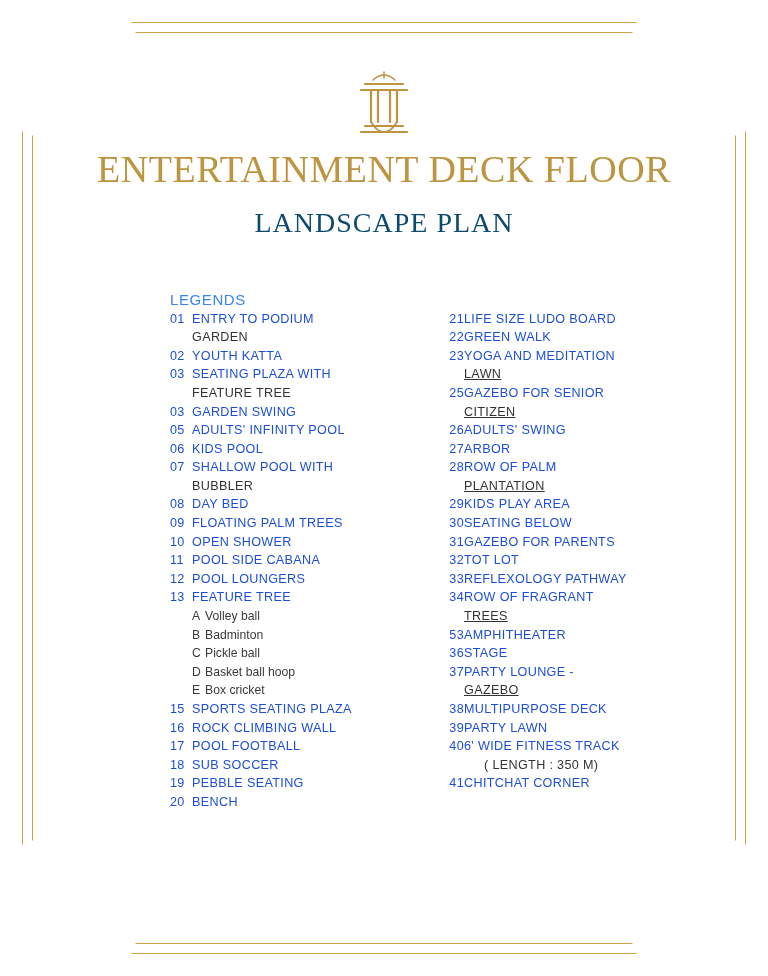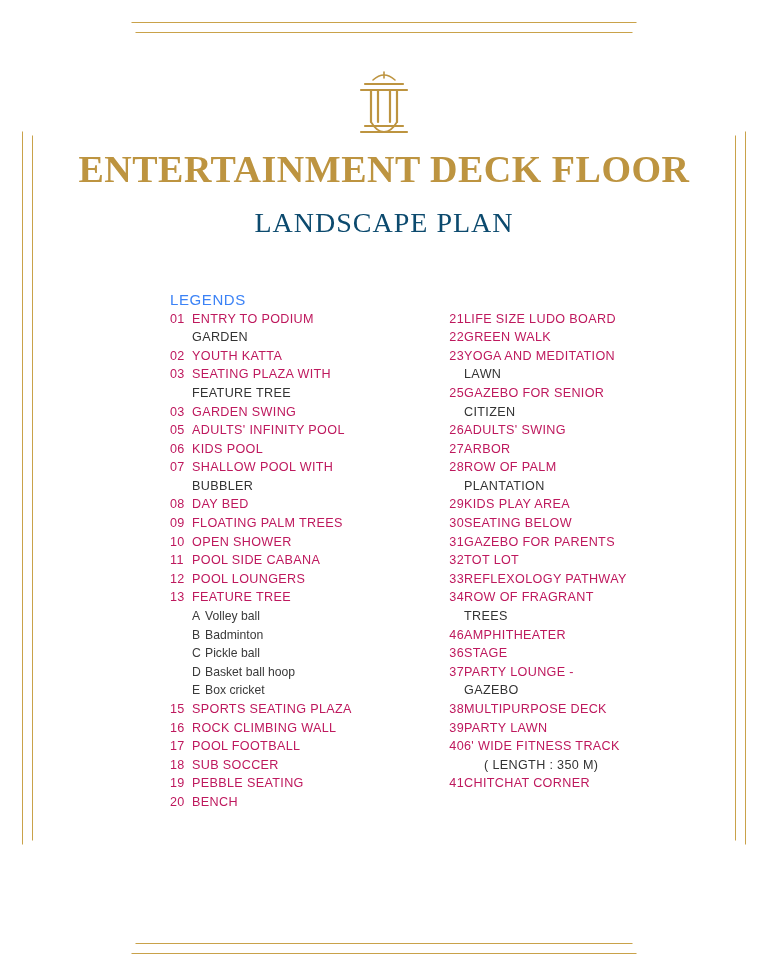--- a/index.html
+++ b/index.html
@@ -70,21 +70,21 @@
   .logo svg { display: inline-block; }
 
   .title {
     text-align: center;
     font-family: "Liberation Serif", serif;
     font-size: 38px;
     letter-spacing: 0.5px;
     line-height: 1.12;
     color: #bd9440;
     margin-top: 6px;
-    font-weight: 700;
+    font-weight: 400;
   }
 
   .subtitle {
     text-align: center;
     font-family: "Liberation Serif", serif;
     font-size: 28px;
     letter-spacing: 1px;
     color: #0c4a6e;
     margin-top: 16px;
     font-weight: 400;
@@ -109,21 +109,21 @@
     align-items: flex-start;
   }
   .legend-col {
     width: 232px;
   }
 
   .legend-item {
     display: flex;
     font-size: 12.6px;
     line-height: 18.6px;
-    color: #be185d;
+    color: #1d4ed8;
     letter-spacing: 0.35px;
   }
   .legend-num {
     width: 22px;
     flex: 0 0 22px;
     text-align: left;
     white-space: pre;
   }
   .legend-num.right {
     text-align: right;
@@ -149,20 +149,21 @@
 
   .legend-cont {
     font-size: 12.6px;
     line-height: 18.6px;
     color: #333333;
     padding-left: 22px;
     letter-spacing: 0.35px;
   }
   .legend-cont.right {
     padding-left: 24px;
+    text-decoration: underline;
   }
   .legend-cont.indent2 {
     padding-left: 44px;
   }
 </style>
 </head>
 <body>
 
 <div class="page">
 
@@ -349,21 +350,21 @@
             <div class="legend-item">
               <span class="legend-num right">33</span>
               <span class="legend-label">REFLEXOLOGY PATHWAY</span>
             </div>
             <div class="legend-item">
               <span class="legend-num right">34</span>
               <span class="legend-label">ROW OF FRAGRANT</span>
             </div>
             <div class="legend-cont right">TREES</div>
             <div class="legend-item">
-              <span class="legend-num right">46</span>
+              <span class="legend-num right">53</span>
               <span class="legend-label">AMPHITHEATER</span>
             </div>
             <div class="legend-item">
               <span class="legend-num right">36</span>
               <span class="legend-label">STAGE</span>
             </div>
             <div class="legend-item">
               <span class="legend-num right">37</span>
               <span class="legend-label">PARTY LOUNGE -</span>
             </div>

